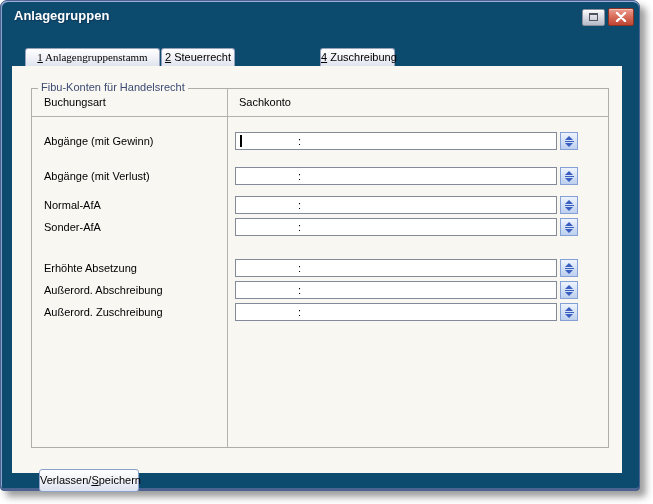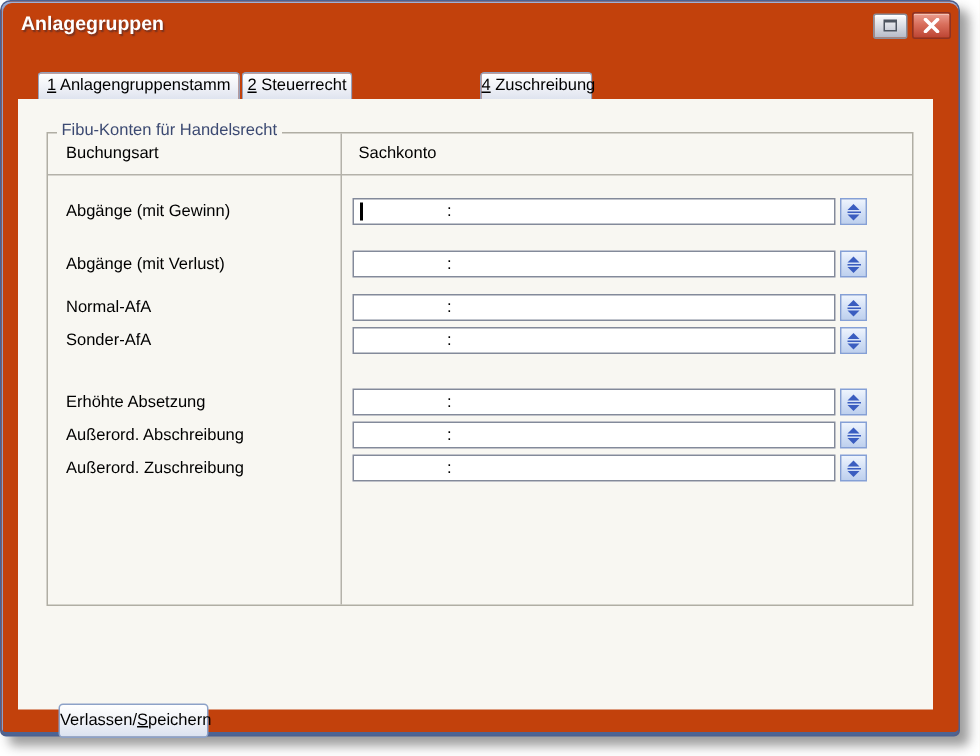--- a/index.html
+++ b/index.html
@@ -6,21 +6,21 @@
   html,body { margin:0; padding:0; }
   body {
     width: 653px; height: 504px; position: relative;
     background: #ffffff;
     font-family: "Liberation Sans", sans-serif;
     font-size: 11px; color: #000;
     overflow: hidden;
   }
   .window {
     position: absolute; left: 0; top: 0; width: 640px; height: 491px;
-    background: #c2410c;
+    background: #0c4a6e;
     border: 1px solid #4b6191;
     border-radius: 7px 7px 4px 4px;
     box-shadow: 6px 6px 7px rgba(40,40,40,0.45), inset 0 -2px 0 #4d6493, inset 1px 1px 0 #8aa1cc;
     padding-left: 44px;
   }
   
   .titlebar {
     position: absolute; left: 0; top: 0; width: 100%; height: 30px;
     background: linear-gradient(180deg, #8399cb 0%, #7license 0%, #7b92c6 45%, #647cb0 100%);
     border-radius: 6px 6px 0 0;
@@ -59,37 +59,37 @@
   }
   
   .tab {
     position: absolute; top: 47px; height: 19px;
     background: linear-gradient(180deg, #ffffff 0%, #eef0f6 55%, #dde2ee 100%);
     border: 1px solid #96a1bc; border-bottom: none;
     border-radius: 3px 3px 0 0;
     text-align: center; line-height: 17px; white-space: nowrap;
     z-index: 1; cursor: default;
   }
-  .tab.t1 { left: 24px;  width: 135px; }
+  .tab.t1 { left: 24px;  width: 135px; font-family: Liberation Serif, serif; }
   .tab.t2 { left: 160px; width: 74px;  }
   .tab.t3 { left: 235px; width: 83px;  }
   .tab.t4 { left: 319px; width: 75px;  }
   .tab.active {
     top: 44px; height: 22px; line-height: 20px;
     background: #f8f7f2; z-index: 3;
     box-shadow: inset 1px 1px 0 #ffffff;
   }
   .u { text-decoration: underline; }
   
   .panel {
     position: absolute; left: 11px; top: 65px; width: 610px; height: 407px;
     background: #f8f7f2; z-index: 2;
   }
   .groupbox {
-    position: absolute; left: 19px; top: 22px; width: 578px; height: 316px;
+    position: absolute; left: 19px; top: 22px; width: 578px; height: 360px;
     border: 1px solid #b0aea4;
   }
   .legend {
     position: absolute; top: -8px; left: 6px;
     background: #f8f7f2; padding: 0 3px;
     color: #3c4a72; white-space: nowrap;
   }
   .vdivider { position: absolute; left: 195px; top: 0; width: 1px; height: 100%; background: #b4b2aa; }
   .hline    { position: absolute; left: 0; top: 27px; width: 100%; height: 1px; background: #b4b2aa; }
   .colhead  { position: absolute; top: 7px; white-space: nowrap; text-align: center; }

